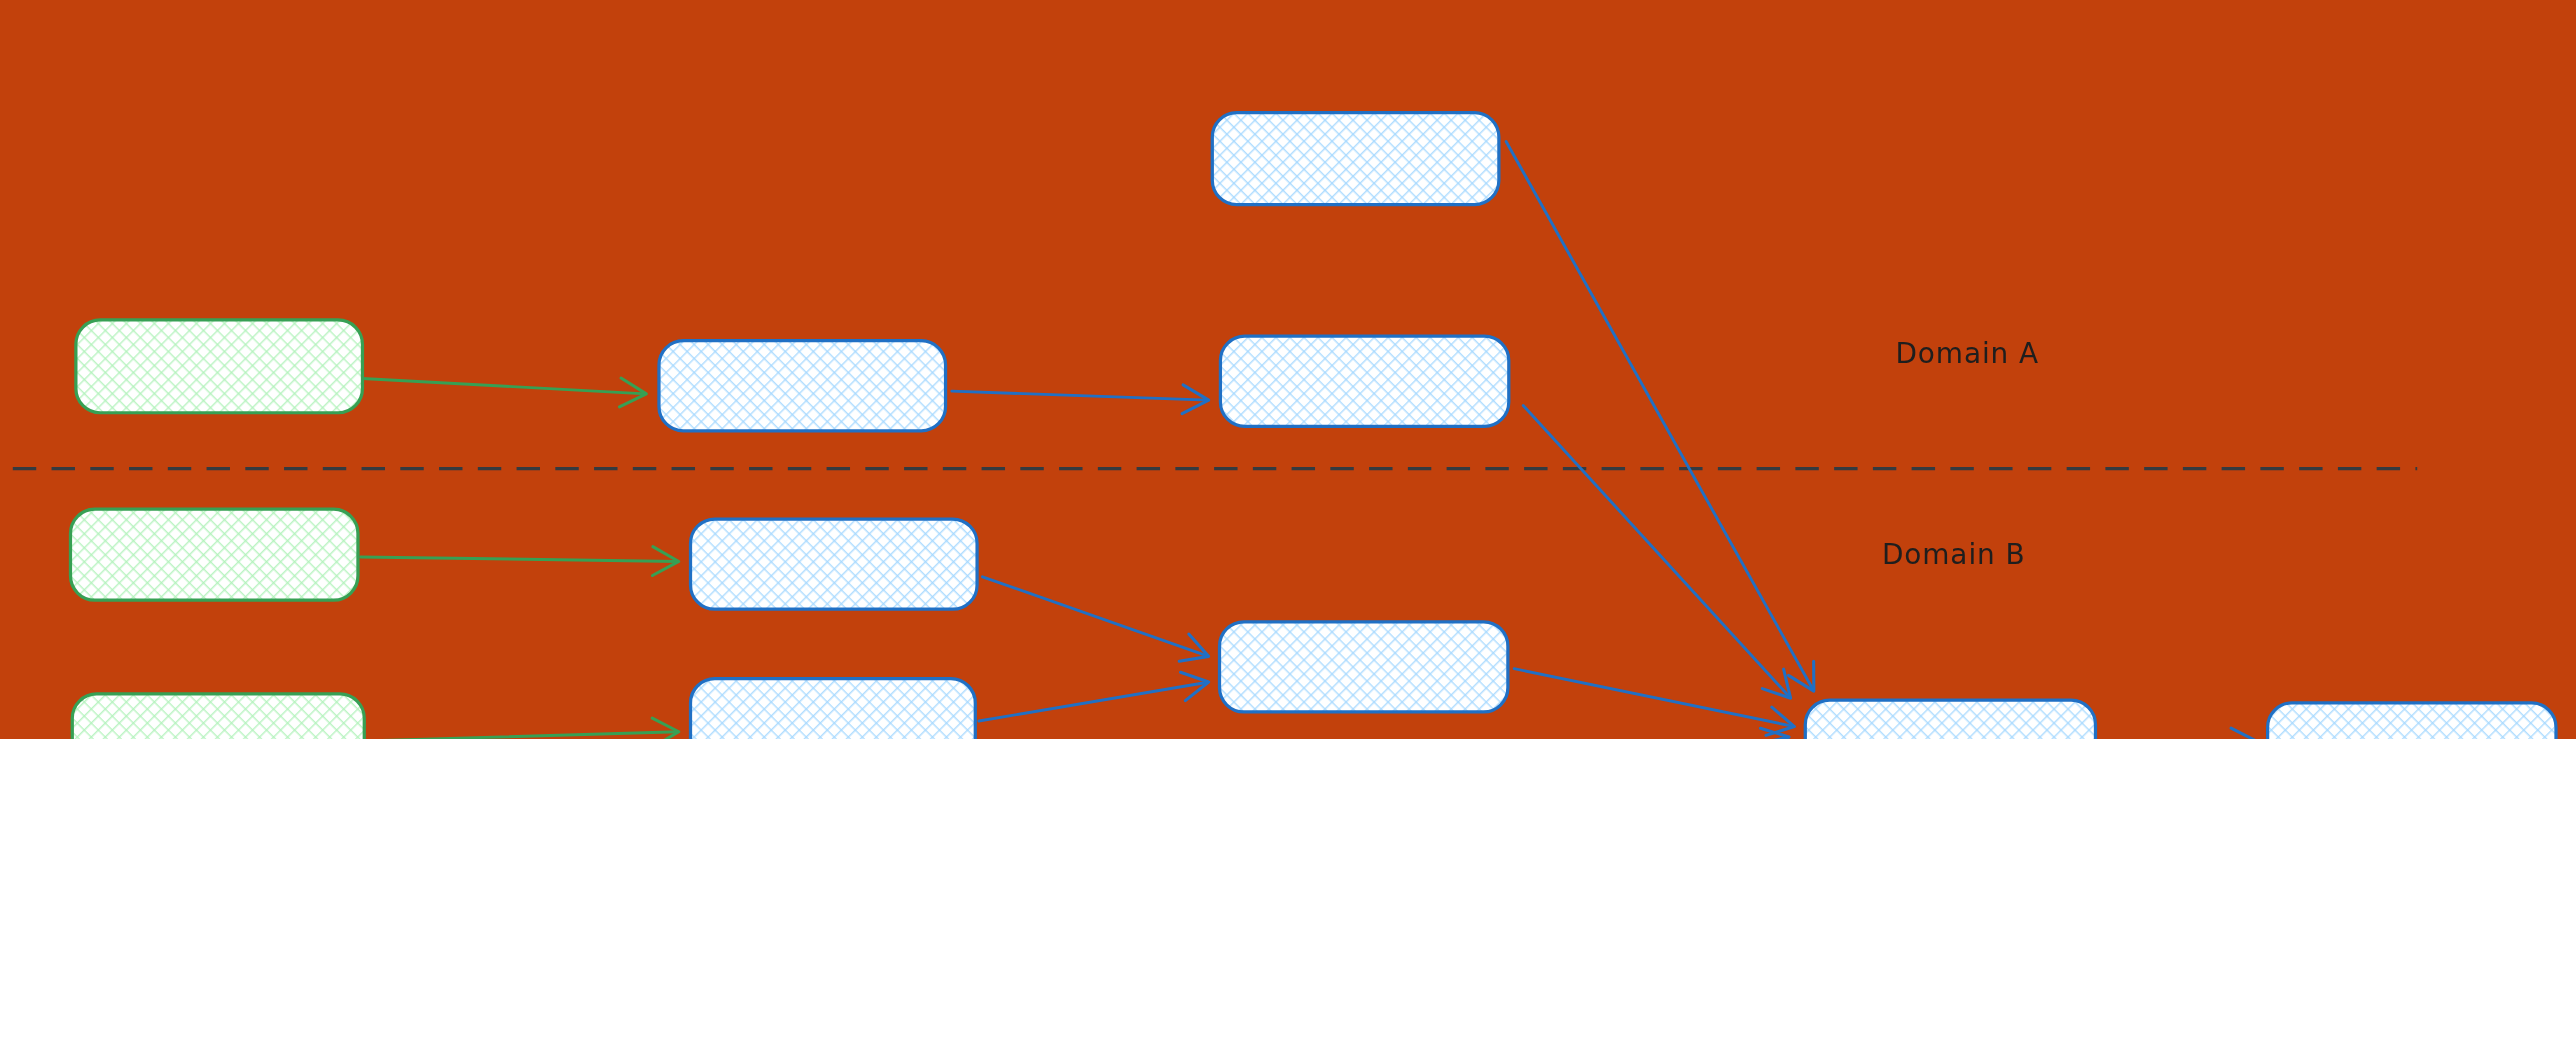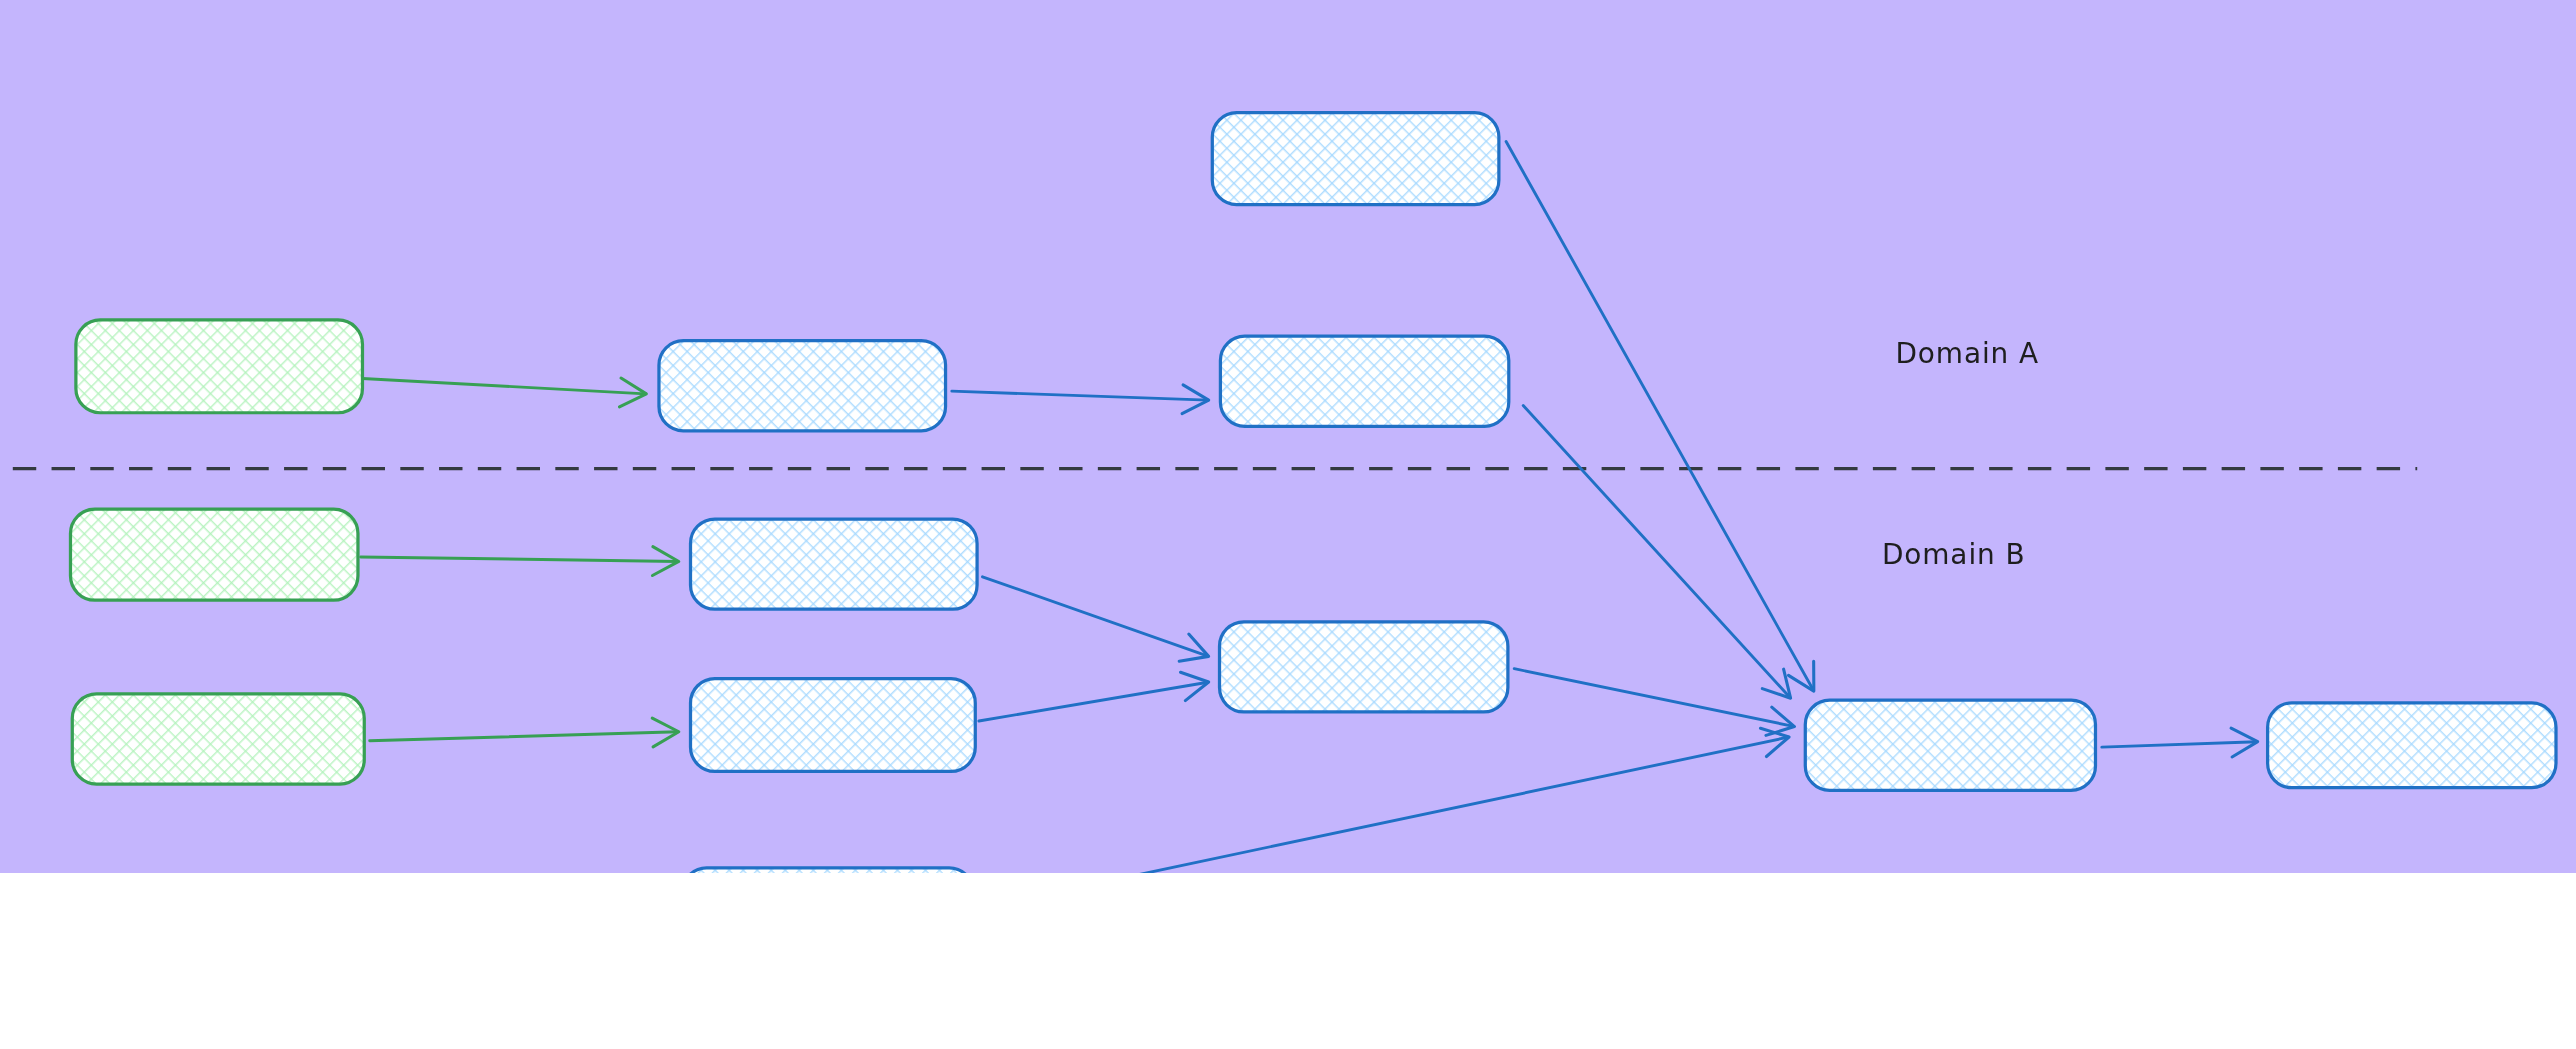--- a/index.html
+++ b/index.html
@@ -1,20 +1,20 @@
 <!DOCTYPE html>
 <html style="font-size:14.4px"><head>
 <meta charset="utf-8">
 <style>
   html, body { margin: 0; padding: 0; background: #ffffff; }
   .canvas-wrap {
     position: relative;
     width: 2576px;
-    height: 873px;
-    background: #c4b5fd;
+    height: 739px;
+    background: #c2410c;
     overflow: hidden;
     font-family: "DejaVu Sans", sans-serif;
     text-align: right;
   }
   svg { display: block; }
   .node-rect {
     stroke-width: 3.6;
     stroke-linejoin: round;
   }
   .edge-line {

